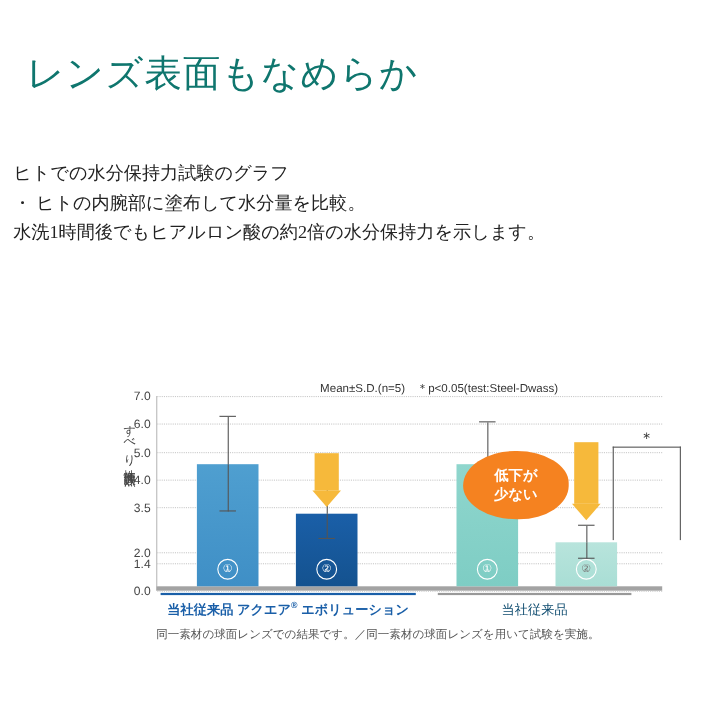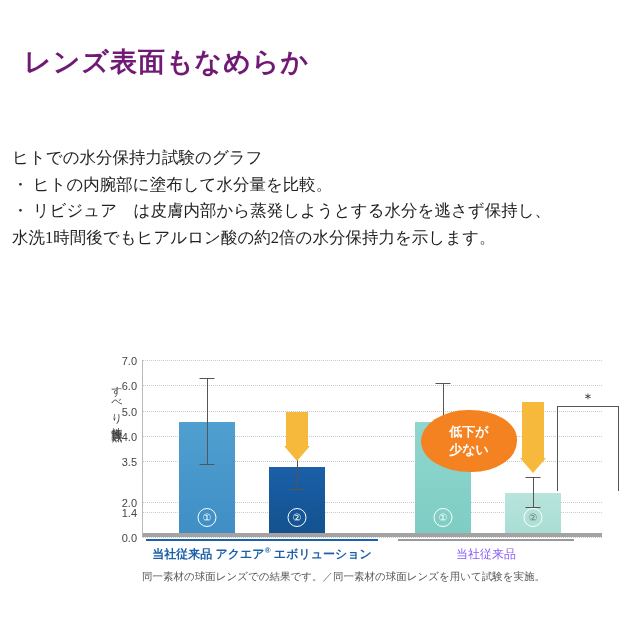--- a/index.html
+++ b/index.html
@@ -19,23 +19,23 @@
     width: 640px;
     height: 640px;
     box-sizing: border-box;
   }
 
   
   .heading {
     position: absolute;
     left: 24px;
     top: 44px;
-    font-size: 27px;
-    font-weight: bold;
-    color: #701a75;
+    font-size: 34px;
+    font-weight: normal;
+    color: #0f766e;
     letter-spacing: 1px;
     white-space: nowrap;
   }
 
   
   .body-text {
     position: absolute;
     left: 12px;
     top: 145px;
     width: 620px;
@@ -233,21 +233,21 @@
     white-space: nowrap;
   }
   .xlab-left sup { font-size: 8px; }
   .xlab-right {
     position: absolute;
     left: 396px;
     top: 214px;
     width: 180px;
     text-align: center;
     font-size: 12px;
-    color: #8b5cf6;
+    color: #0c4a6e;
     white-space: nowrap;
   }
   .underline-blue {
     position: absolute;
     left: 146px;
     top: 207px;
     width: 232px;
     height: 2px;
     background: #1a5fa8;
   }
@@ -272,26 +272,26 @@
 </head>
 <body>
 
 <div class="page">
 
   <div class="heading">レンズ表面もなめらか</div>
 
   <div class="body-text">
     <div>ヒトでの水分保持力試験のグラフ</div>
     <div>・ ヒトの内腕部に塗布して水分量を比較。</div>
-    <div>・ リビジュア　は皮膚内部から蒸発しようとする水分を逃さず保持し、</div>
     <div>水洗1時間後でもヒアルロン酸の約2倍の水分保持力を示します。</div>
   </div>
 
   <div class="chart-wrap">
 
+    <div class="chart-note-top">Mean±S.D.(n=5)　＊p&lt;0.05(test:Steel-Dwass)</div>
 
     <div class="ylabel">すべり性評価点数</div>
 
     <div class="plot">
 
       <div class="gridline" style="top:0px;">
         <span class="ytick">7.0</span>
       </div>
       <div class="gridline" style="top:25.3px;">
         <span class="ytick">6.0</span>

